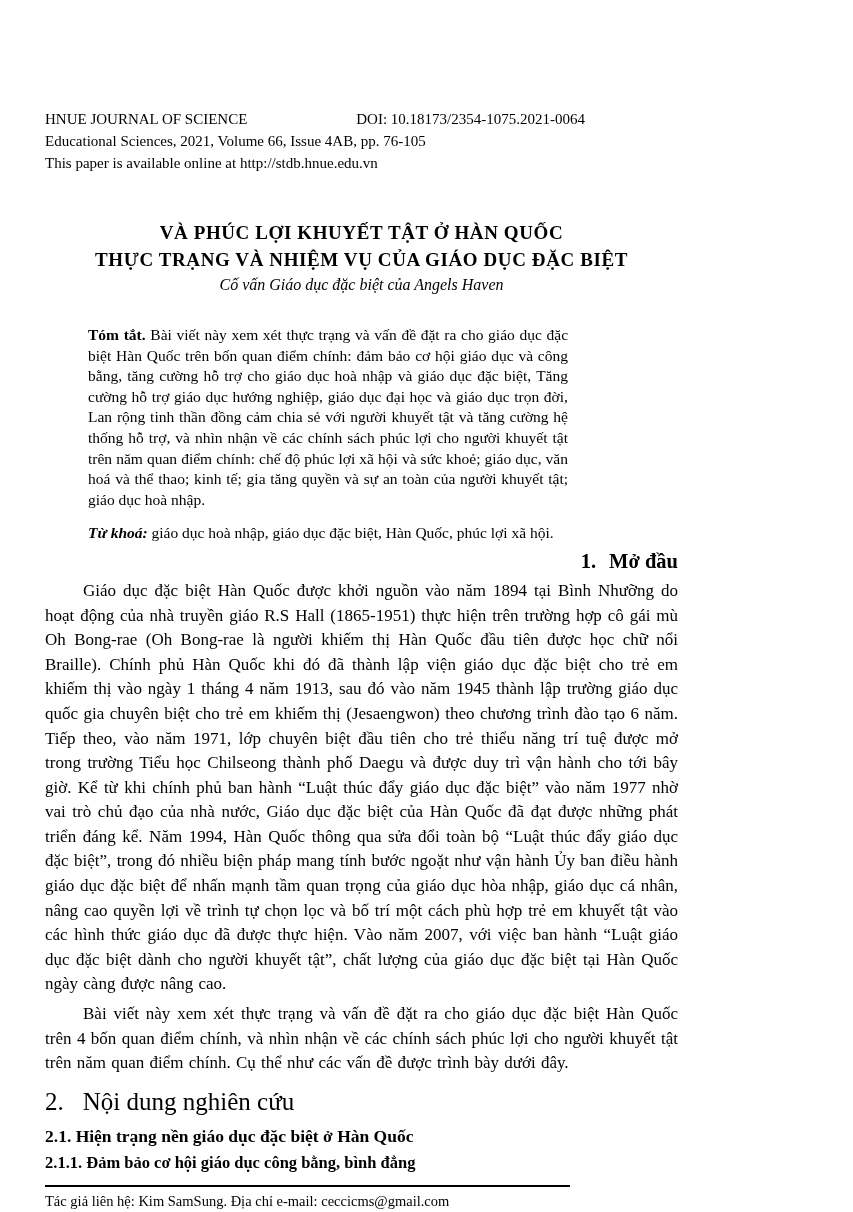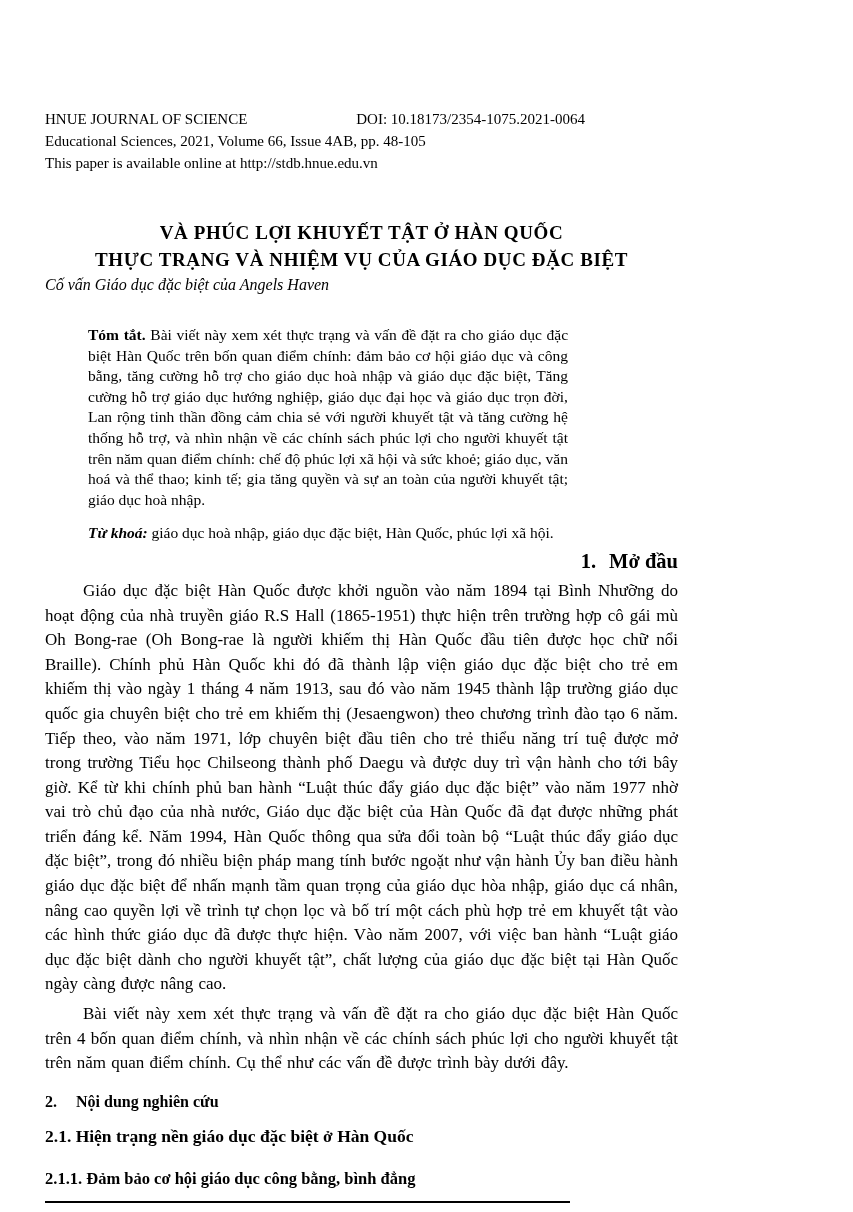--- a/index.html
+++ b/index.html
@@ -40,21 +40,21 @@
     letter-spacing: 0.6px;
   }
   .author {
     margin-top: 22px;
     text-align: center;
     font-weight: bold;
     font-size: 17px;
     line-height: 22px;
   }
   .affiliation {
-    text-align: left;
+    text-align: center;
     font-style: italic;
     font-size: 16px;
     line-height: 24px;
   }
   
   .abstract {
     margin: 28px 110px 0 43px;
     font-size: 15.5px;
     line-height: 20.6px;
     text-align: justify;
@@ -70,33 +70,33 @@
   .h1-sec {
     margin-top: 4px;
     font-weight: bold;
     font-size: 20.5px;
     line-height: 26px;
     text-align: right;
   }
   .h1-sec .sec-num { display: inline-block; margin-right: 13px; }
   .h2-sec {
     margin-top: 13px;
-    font-weight: bold;
-    font-size: 16px;
+    font-weight: normal;
+    font-size: 25px;
     line-height: 26px;
   }
   .h2-sec .sec-num { display: inline-block; margin-right: 19px; }
   .h3-sec {
     margin-top: 9px;
     font-weight: bold;
     font-size: 17.5px;
     line-height: 24px;
   }
   .h4-sec {
-    margin-top: 19px;
+    margin-top: 3px;
     font-weight: bold;
     font-size: 16.5px;
     line-height: 23px;
   }
   
   .body-par {
     margin: 5px 0 0 0;
     font-size: 17px;
     line-height: 24.6px;
     text-align: justify;
@@ -124,21 +124,21 @@
 </style>
 </head>
 <body>
 
 <div class="page">
 
   <div class="hdr-row1">
     <span>HNUE JOURNAL OF SCIENCE</span>
     <span>DOI: 10.18173/2354-1075.2021-0064</span>
   </div>
-  <div class="hdr-line">Educational Sciences, 2021, Volume 66, Issue 4AB, pp. 48-105</div>
+  <div class="hdr-line">Educational Sciences, 2021, Volume 66, Issue 4AB, pp. 76-105</div>
   <div class="hdr-line">This paper is available online at http://stdb.hnue.edu.vn</div>
 
   <div class="title-block">
     <div>VÀ PHÚC LỢI KHUYẾT TẬT Ở HÀN QUỐC</div>
     <div>THỰC TRẠNG VÀ NHIỆM VỤ CỦA GIÁO DỤC ĐẶC BIỆT</div>
   </div>
 
   <div class="affiliation">Cố vấn Giáo dục đặc biệt của Angels Haven</div>
 
   <div class="abstract">

